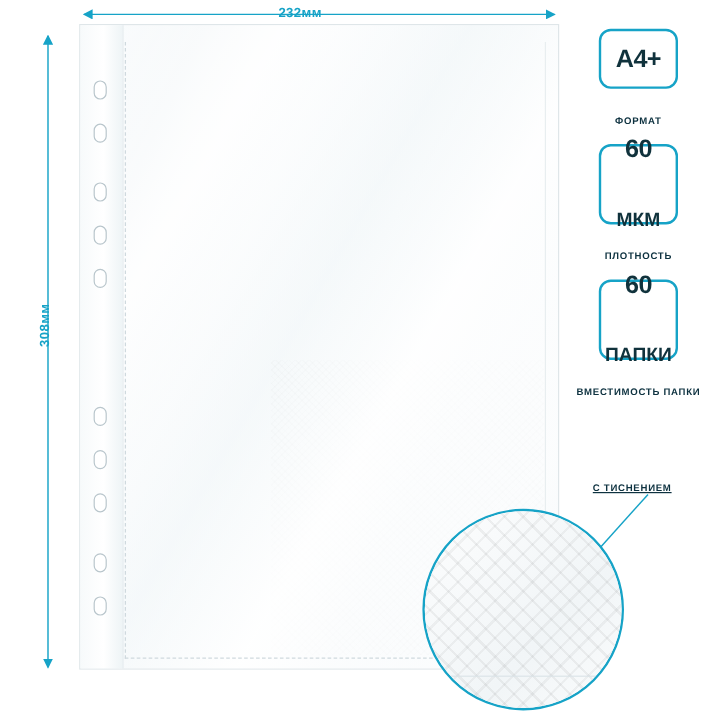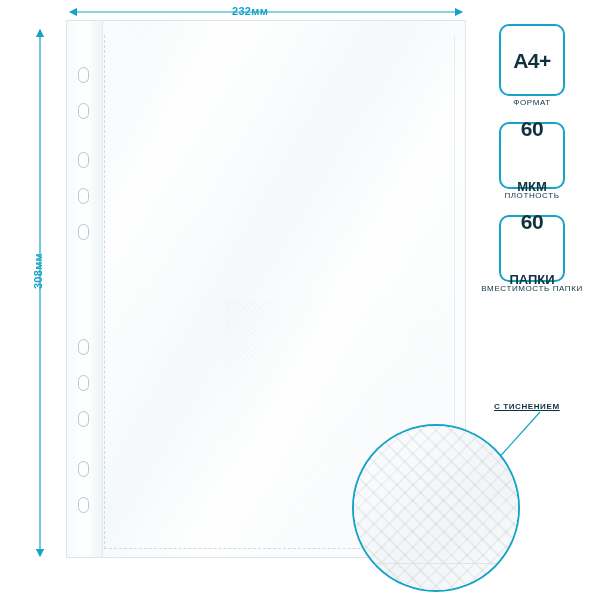--- a/index.html
+++ b/index.html
@@ -156,47 +156,47 @@
     position: absolute;
     right: 16px;
     top: 24px;
     width: 104px;
     text-align: center;
   }
   .badge-group { margin-bottom: 14px; }
   .badge-box {
     margin: 0 auto;
     width: 66px;
-    height: 72px;
+    height: 50px;
     border: 2px solid #16a3c7;
     border-radius: 10px;
     display: flex;
     flex-direction: column;
     align-items: center;
     justify-content: center;
     color: #10323c;
     box-sizing: border-box;
   }
   .badge-box.tall { height: 67px; gap: 40px; }
   .badge-main {
     font-size: 21px;
     font-weight: bold;
     line-height: 1;
     letter-spacing: -0.5px;
   }
   .badge-sub {
-    font-size: 13px;
+    font-size: 16px;
     font-weight: bold;
     line-height: 1.05;
     margin-top: 1px;
   }
   .badge-caption {
-    margin-top: 2px;
+    margin-top: 22px;
     font-size: 8px;
-    font-weight: normal;
+    font-weight: bold;
     color: #0e3240;
     letter-spacing: 0.6px;
     line-height: 1.25;
     text-transform: uppercase;
   }
 
   
   .callout-label {
     position: absolute;
     left: 494px;

